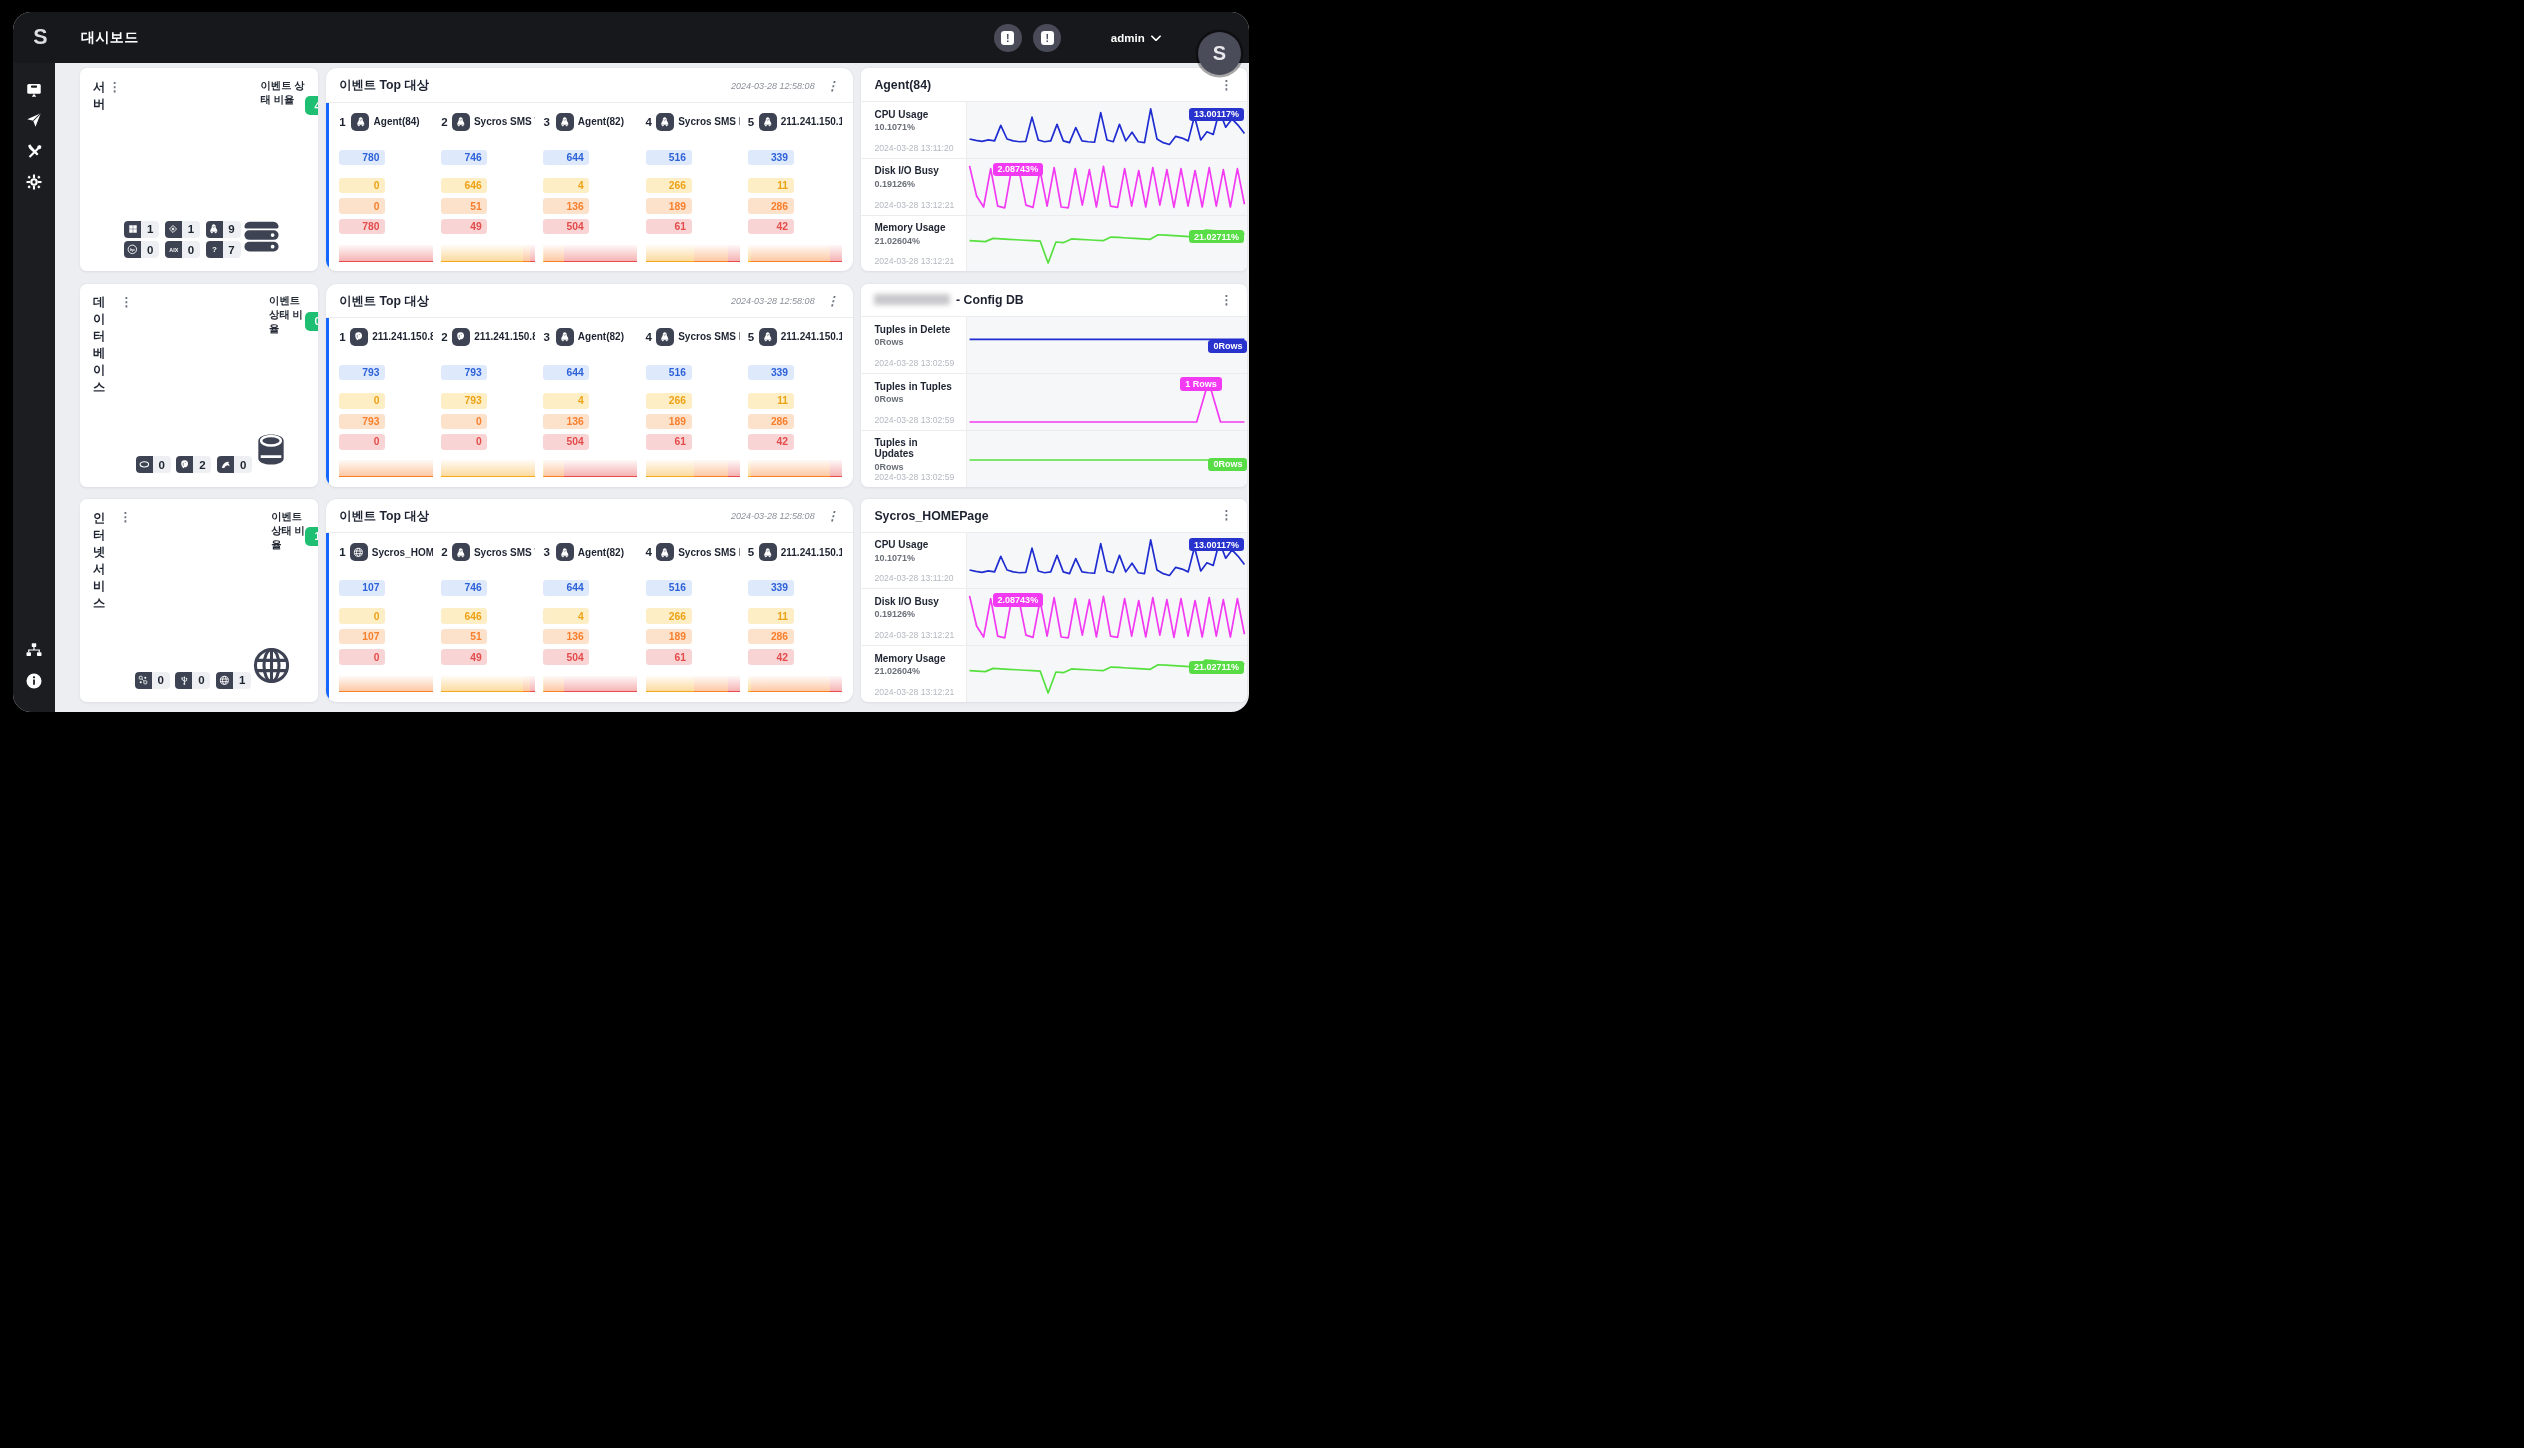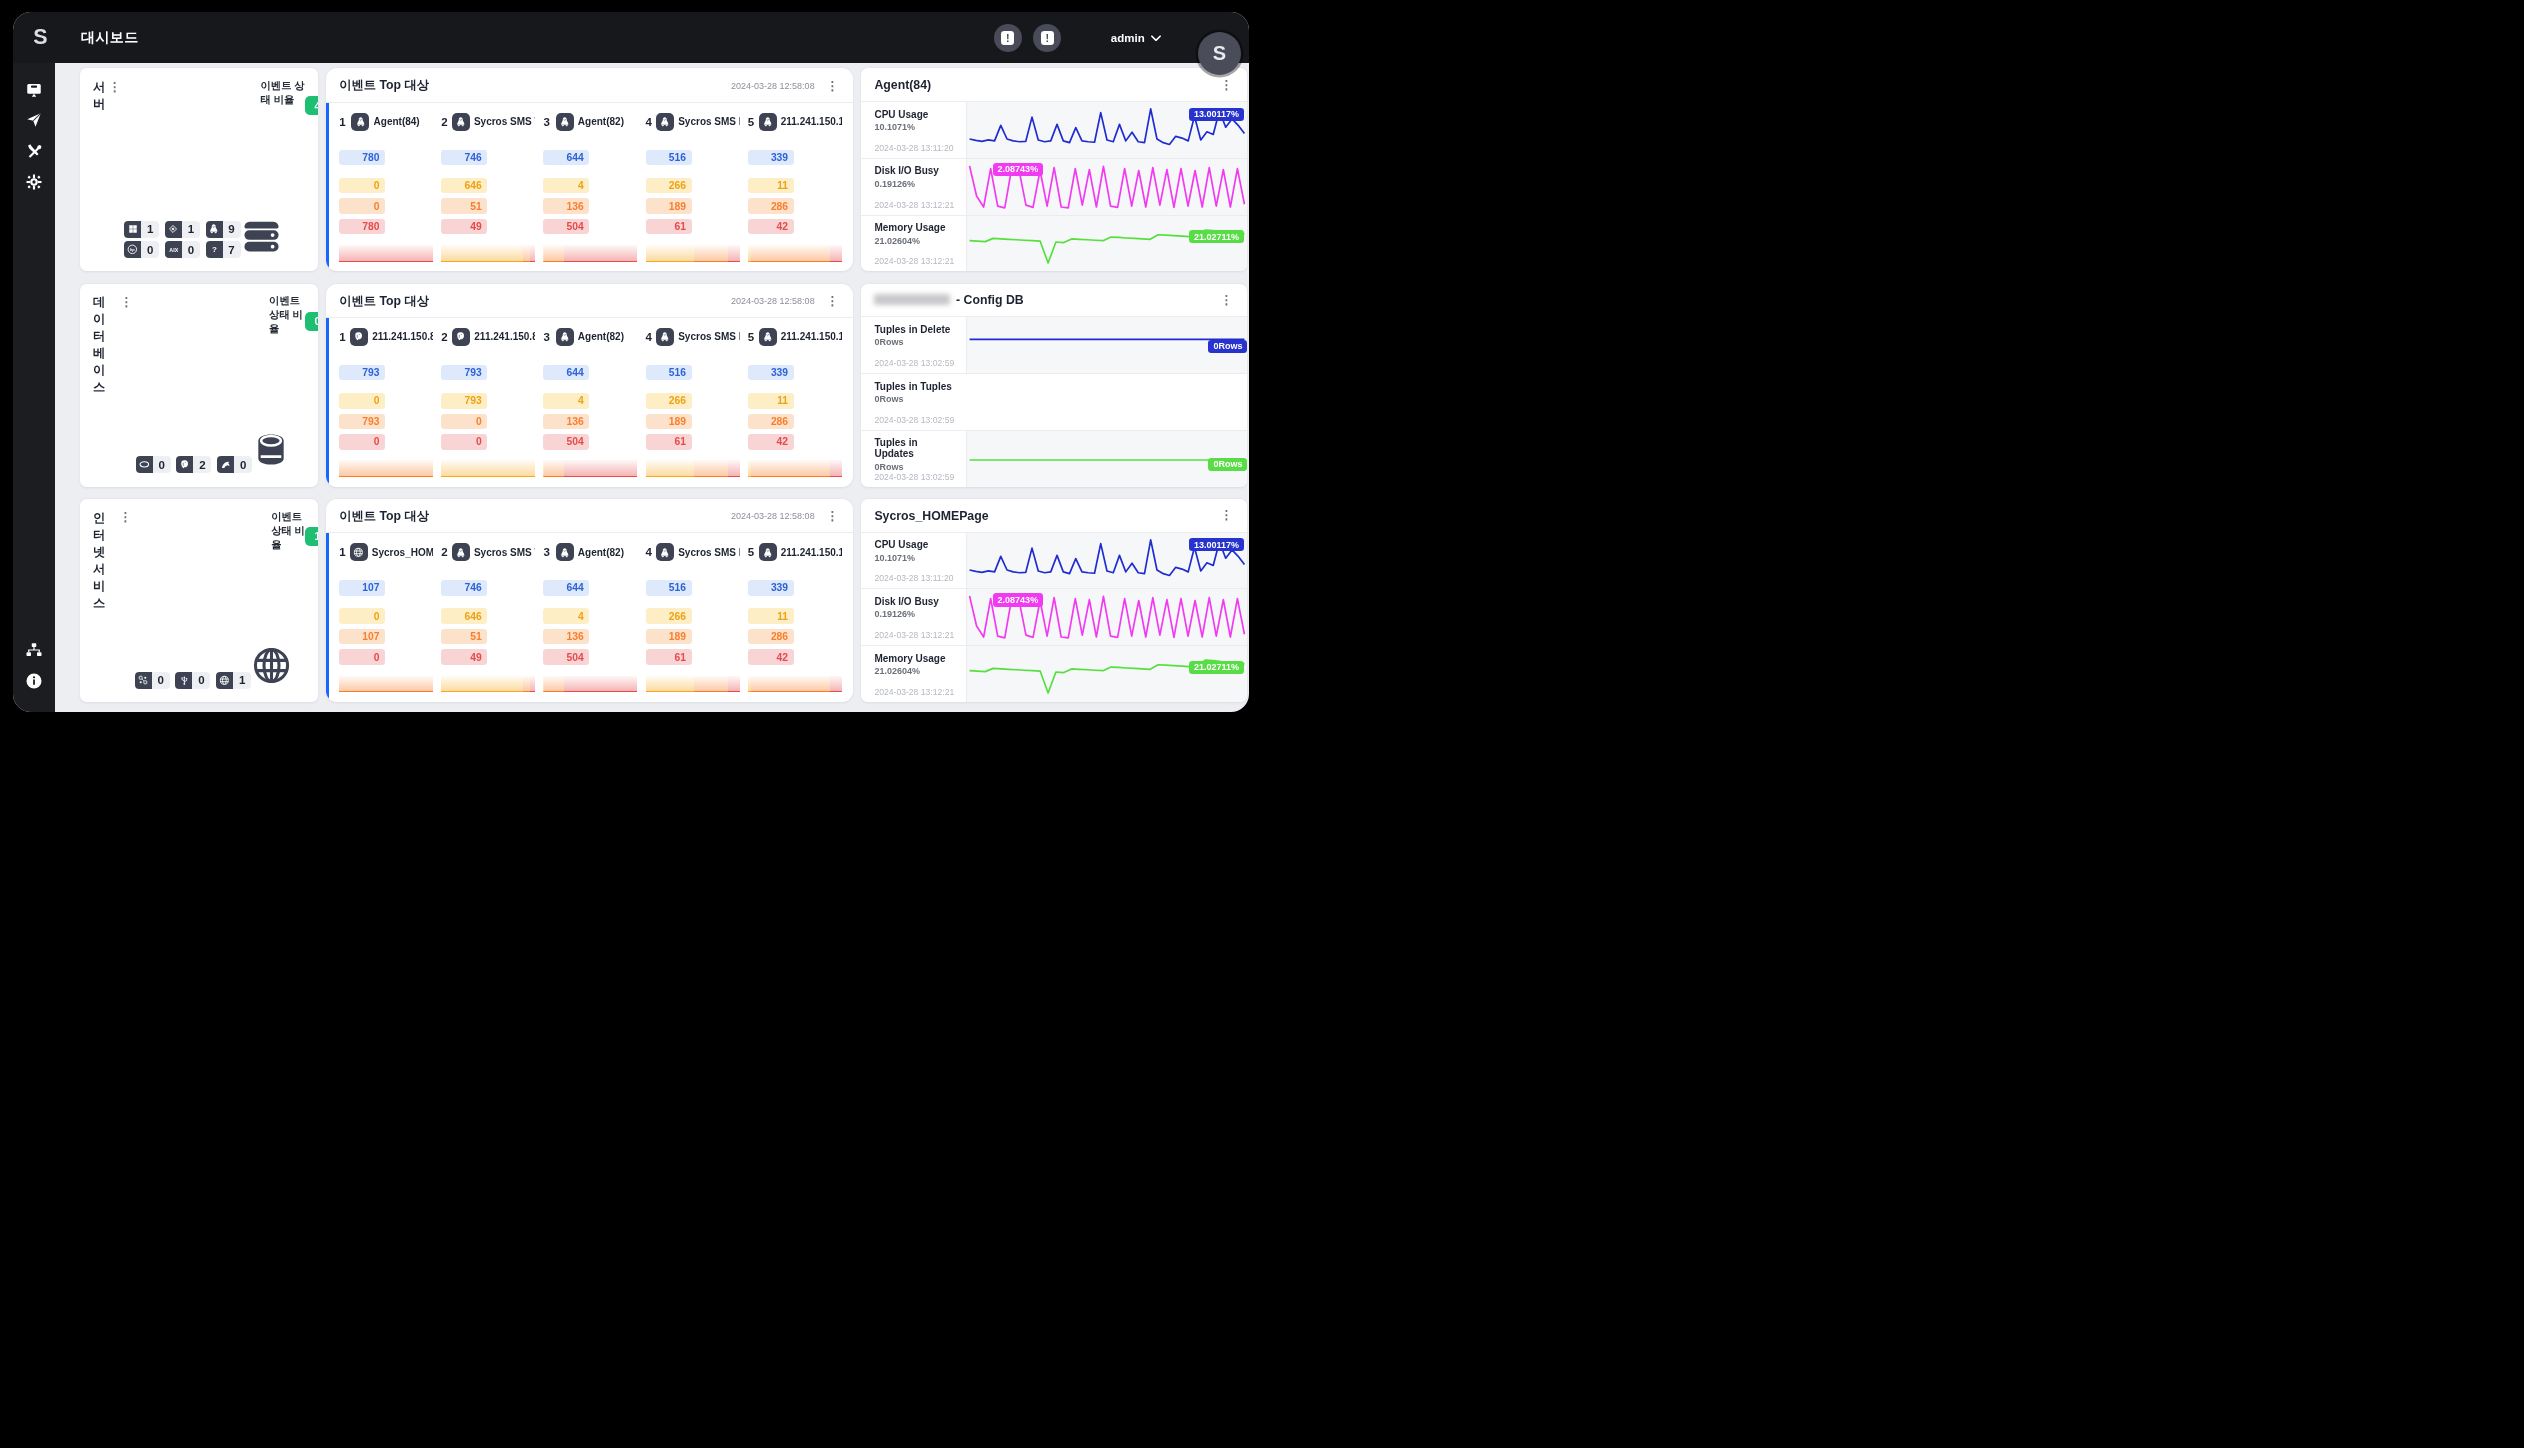--- a/index.html
+++ b/index.html
@@ -37,21 +37,21 @@
   .sum-div { border-top:0.8px solid #ececef; margin:6.6px -13px 7.4px; }
   .ratio-label { font-size:10.3px; font-weight:bold; color:#242a35; margin-bottom:5.7px; }
   .ratio-bar { position:relative; height:38px; display:flex; }
   .ratio-seg { height:100%; }
   .ratio-badges { position:absolute; left:0; bottom:1.6px; display:flex; gap:1.6px; }
   .rb { min-width:25px; height:19px; border-radius:5px; color:#fff; font-size:10.7px; font-weight:bold; display:flex; align-items:center; justify-content:center; padding:0 5px; }
   
   .ev { display:flex; flex-direction:column;border-radius:11px; }
   .ev-head { display:flex; justify-content:space-between; align-items:center; padding:9px 11.5px 7.4px 13px; }
   .ev-time { font-size:9px; color:#8a8f99; margin-right:8.2px; }
-  .ev-head-r { display:flex; align-items:center; }
+  .ev-head-r { display:flex; align-items:center;font-style:italic; }
   .ev-div { border-top:0.8px solid #ececef; }
   .ev-body { flex:1; border-left:3.3px solid #1567ff; display:grid; grid-template-columns:repeat(5,1fr); gap:8.2px; padding:10px 11.5px 8.2px 10px; }
   .ev-col { display:flex; flex-direction:column; min-width:0; }
   .ev-col-h { display:flex; align-items:center; gap:4.1px; }
   .ev-rank { font-size:11.5px; font-weight:bold; color:#1d2330; width:8.2px; }
   .ev-os { width:18px; height:18px; border-radius:5px; background:#3e4354; color:#fff; flex:0 0 auto; display:flex; align-items:center; justify-content:center; }
   .ev-name { font-size:10px; font-weight:bold; color:#1d2330; white-space:nowrap; overflow:hidden; }
   .ev-stats { margin-top:auto; display:flex; flex-direction:column; gap:5px; }
   .st-row { display:flex; align-items:flex-end; }
   .st-pill { width:46px; height:15.6px; border-radius:3.3px; font-size:10.3px; font-weight:bold; display:flex; align-items:center; justify-content:flex-end; padding-right:5.7px; }
@@ -737,20 +737,26 @@
                 </svg>
                 <div class="ch-badge" style="background: rgb(39, 51, 204); right: 0px; top: 40%;">0Rows</div>
               </div>
             </div>
             <div class="mt-row">
               <div class="mt-info">
                 <div class="mt-name">Tuples in Tuples</div>
                 <div class="mt-val">0Rows</div>
                 <div class="mt-time">2024-03-28 13:02:59</div>
               </div>
+              <div class="mt-chart">
+                <svg viewBox="0 0 330 66" preserveAspectRatio="none" width="100%" height="100%">
+                  <polyline points="3.0,56.8 17.1,56.8 31.2,56.8 45.3,56.8 59.3,56.8 73.4,56.8 87.5,56.8 101.6,56.8 115.7,56.8 129.8,56.8 143.9,56.8 158.0,56.8 172.0,56.8 186.1,56.8 200.2,56.8 214.3,56.8 228.4,56.8 242.5,56.8 256.6,56.8 270.7,56.8 284.7,8.7 298.8,56.8 312.9,56.8 327.0,56.8" fill="none" stroke="#f23af2" stroke-width="2" stroke-linejoin="round"></polyline>
+                </svg>
+                <div class="ch-badge" style="background: rgb(242, 58, 242); left: 76%; top: 3.3px;">1 Rows</div>
+              </div>
             </div>
             <div class="mt-row">
               <div class="mt-info">
                 <div class="mt-name">Tuples in Updates</div>
                 <div class="mt-val">0Rows</div>
                 <div class="mt-time">2024-03-28 13:02:59</div>
               </div>
               <div class="mt-chart">
                 <svg viewBox="0 0 330 66" preserveAspectRatio="none" width="100%" height="100%">
                   <polyline points="3.0,34.1 327.0,34.1" fill="none" stroke="#55e03e" stroke-width="2" stroke-linejoin="round"></polyline>

